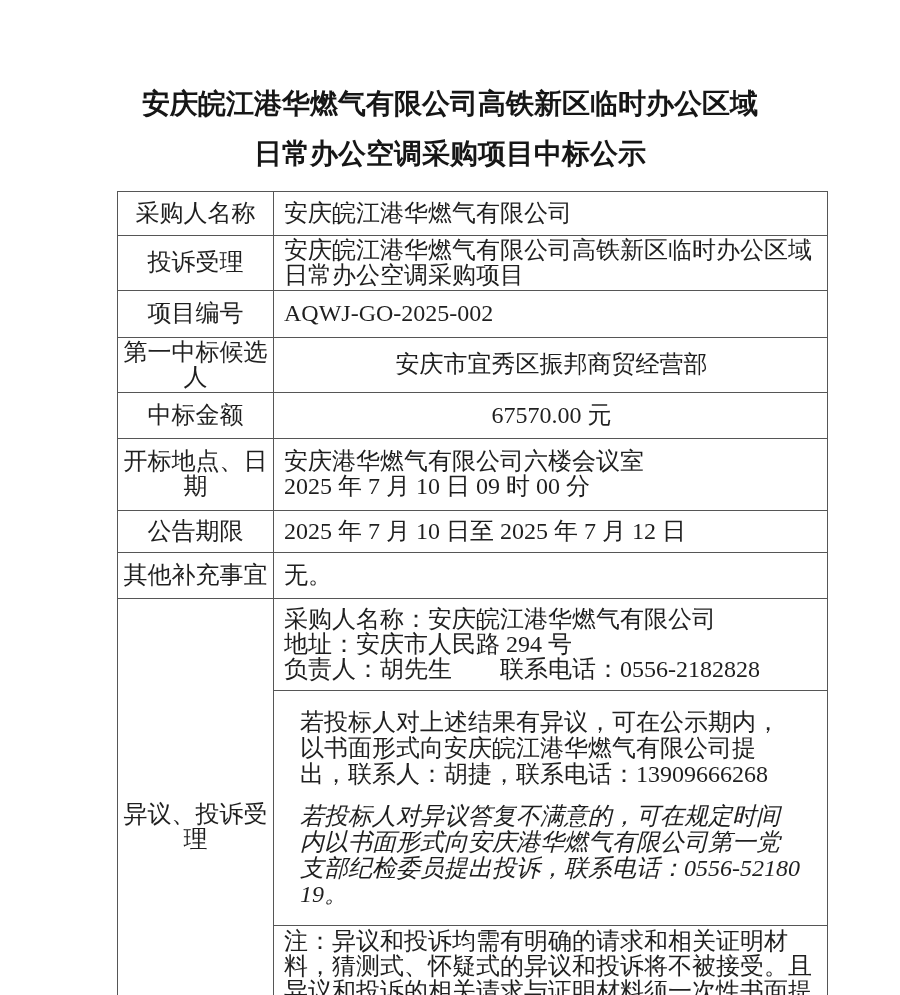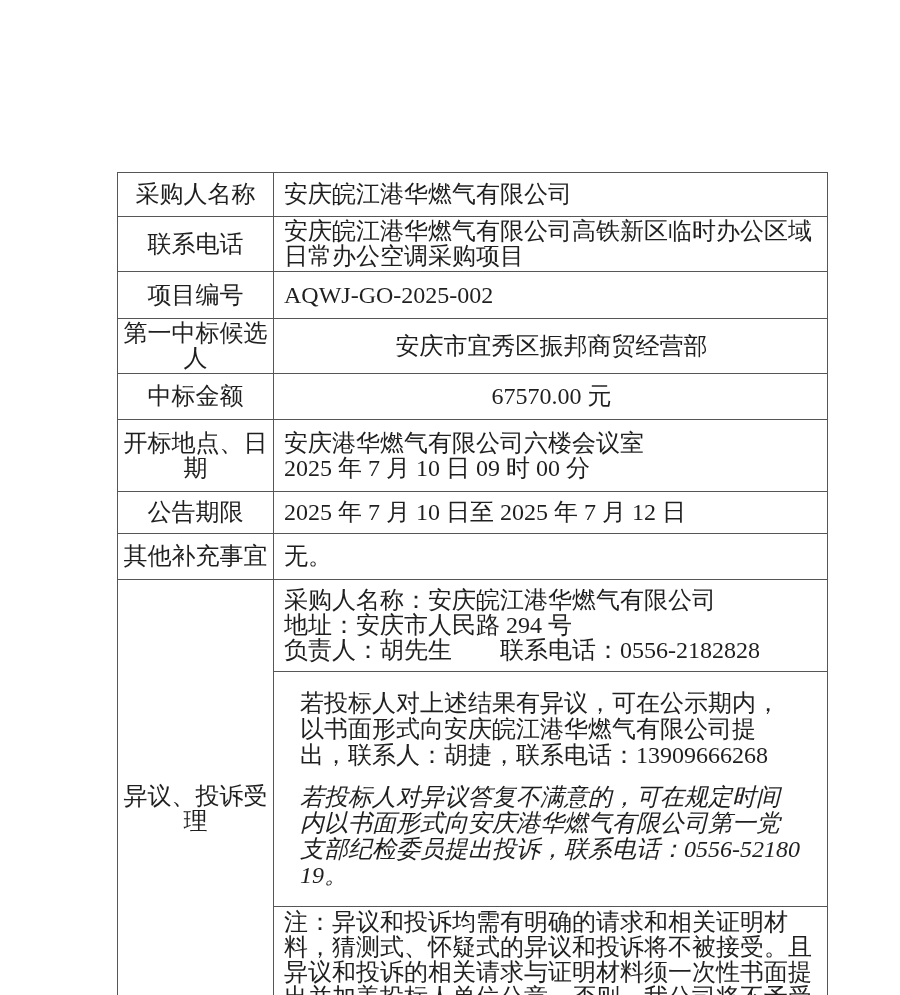--- a/index.html
+++ b/index.html
@@ -80,35 +80,39 @@
   tr.r9c td.val {
     vertical-align: top;
     padding-top: 3px;
   }
 </style>
 </head>
 <body>
 
 <div class="page">
 
+  <h1 class="doc-title">
+    <span class="t-line">安庆皖江港华燃气有限公司高铁新区临时办公区域</span>
+    <span class="t-line">日常办公空调采购项目中标公示</span>
+  </h1>
 
   <table class="announcement">
     <colgroup>
         <col class="c-label">
         <col class="c-value">
       </colgroup>
     <tbody>
 
       <tr class="r1">
         <td class="lbl">采购人名称</td>
         <td class="val">安庆皖江港华燃气有限公司</td>
       </tr>
 
       <tr class="r2">
-        <td class="lbl">联系电话</td>
+        <td class="lbl">投诉受理</td>
         <td class="val">安庆皖江港华燃气有限公司高铁新区临时办公区域日常办公空调采购项目</td>
       </tr>
 
       <tr class="r3">
         <td class="lbl">项目编号</td>
         <td class="val">AQWJ-GO-2025-002</td>
       </tr>
 
       <tr class="r4">
         <td class="lbl">第一中标候选人</td>

